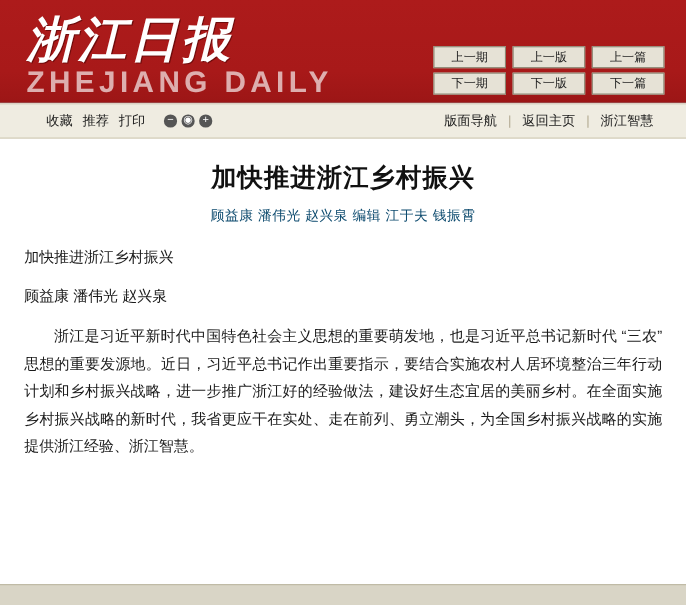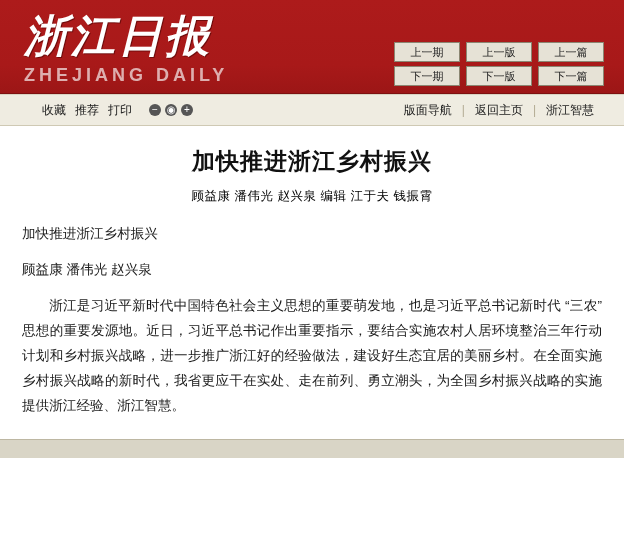--- a/index.html
+++ b/index.html
@@ -9,21 +9,21 @@
   body {
     width: 624px;
     height: 550px;
     background: #ffffff;
     font-family: "Liberation Sans", sans-serif;
     overflow: hidden;
   }
   .page {
     position: relative;
     width: 624px;
-    height: 458px;
+    height: 550px;
     background: #ffffff;
     box-sizing: border-box;
   }
   
   .masthead {
     position: relative;
     height: 93px;
     background: #b01c1c;
     background: linear-gradient(180deg, #ad1b1b 0%, #a81919 70%, #9c1616 100%);
     border-bottom: 1px solid #7d1010;
@@ -41,21 +41,21 @@
     font-weight: bold;
     color: #ffffff;
     letter-spacing: 3px;
     line-height: 54px;
     font-style: italic;
     text-shadow: 1px 1px 0 #6f0c0c;
     white-space: nowrap;
   }
   .paper-title-en {
     font-family: "Liberation Sans", sans-serif;
-    font-size: 18px;
+    font-size: 27px;
     font-weight: bold;
     color: #e8c9c9;
     letter-spacing: 4px;
     line-height: 26px;
     margin-top: -2px;
     opacity: 0.85;
     white-space: nowrap;
   }
   
   .nav-grid {
@@ -145,21 +145,21 @@
     font-family: "Liberation Serif", serif;
     font-size: 23px;
     font-weight: bold;
     color: #111111;
     margin-top: 20px;
     letter-spacing: 1px;
   }
   .byline {
     text-align: center;
     font-size: 12.5px;
-    color: #000000;
+    color: #0c4a6e;
     margin-top: 11px;
     letter-spacing: 0.5px;
   }
   .article-body {
     margin-top: 16px;
     font-size: 13.6px;
     line-height: 25px;
     color: #1a1a1a;
     text-align: justify;
     font-family: "Liberation Sans", sans-serif;

